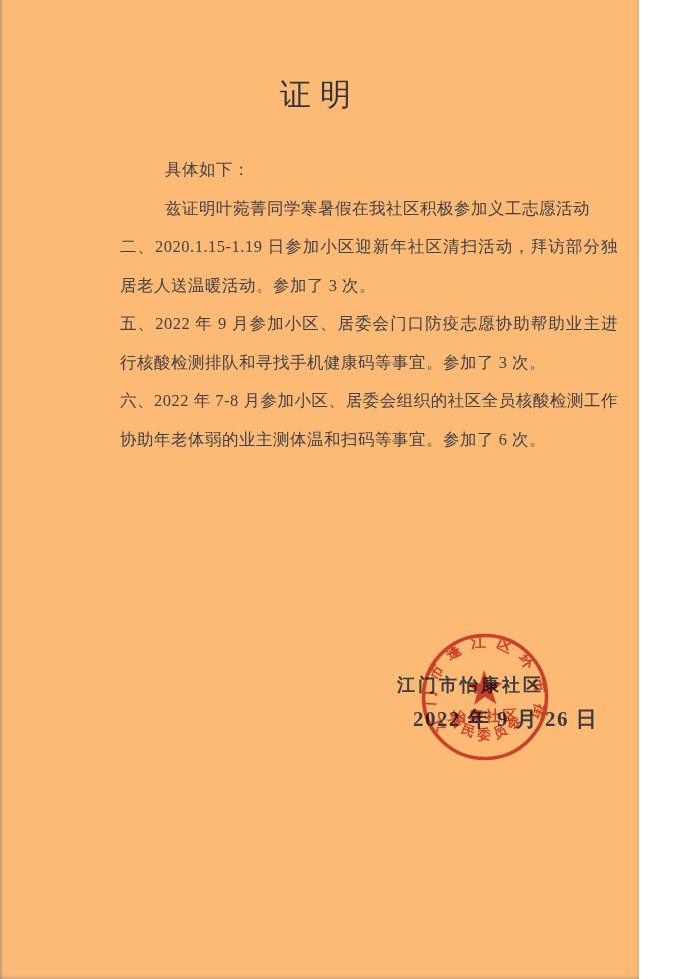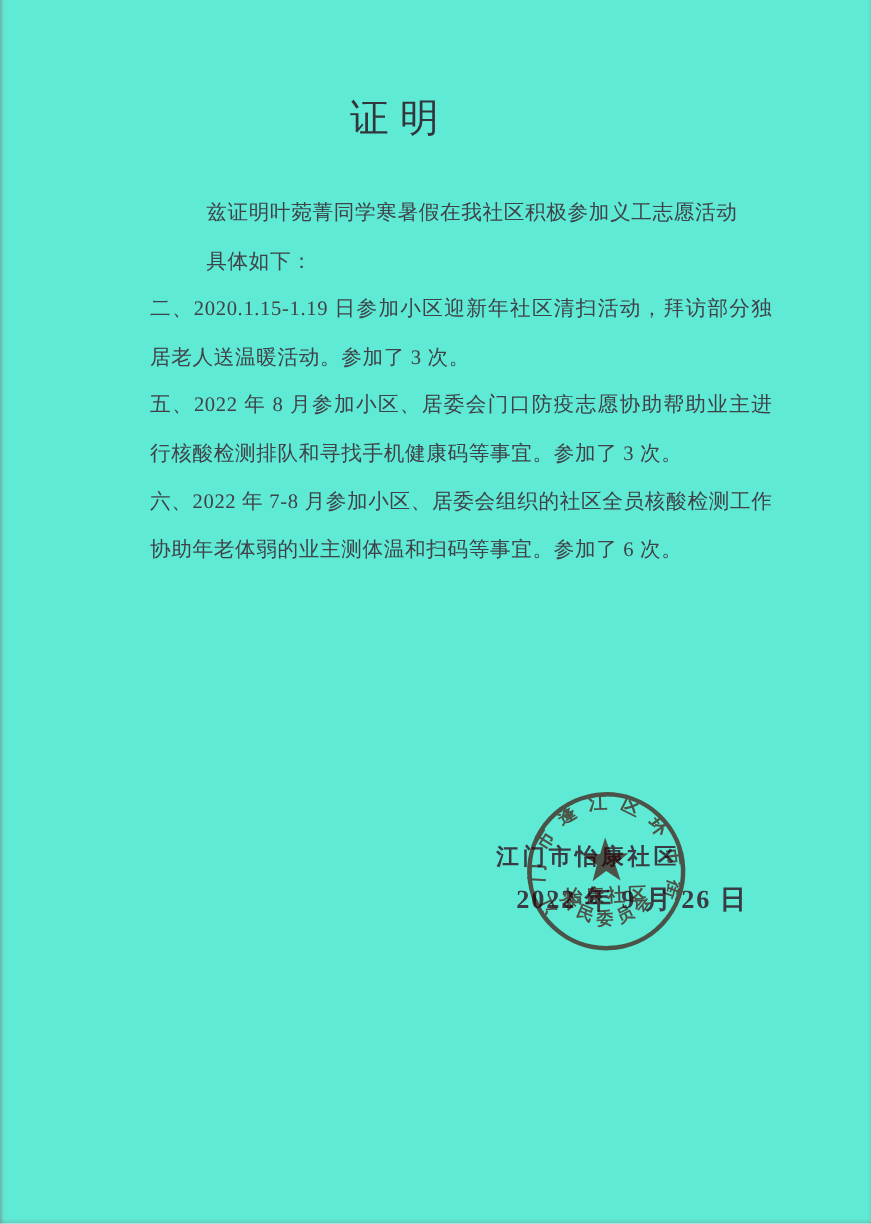--- a/index.html
+++ b/index.html
@@ -1,24 +1,24 @@
 <!DOCTYPE html>
 <html><head>
 <meta charset="utf-8">
 <style>
   * { margin: 0; padding: 0; box-sizing: border-box; }
   html, body { background: #ffffff; }
   body { font-family: "Liberation Serif", "DejaVu Serif", serif; }
 
   .page {
     position: relative;
-    width: 697px;
+    width: 639px;
     height: 979px;
     margin: 0;
-    background: #5eead4;
+    background: #fdba74;
     overflow: hidden;
     color: #3e4048;
   }
   
   .page::before {
     content: "";
     position: absolute;
     left: 0; top: 0; bottom: 0;
     width: 5px;
     background: linear-gradient(to right, rgba(110,110,112,.45), rgba(160,160,162,.15) 55%, rgba(160,160,162,0));
@@ -106,24 +106,24 @@
 </head>
 <body>
 
 <div class="page">
 
   <div class="scan-right-edge"></div>
 
   <h1 class="doc-title">证明</h1>
 
   <div class="doc-body">
+    <p class="indented">具体如下：</p>
     <p class="indented">兹证明叶菀菁同学寒暑假在我社区积极参加义工志愿活动</p>
-    <p class="indented">具体如下：</p>
     <p>二、2020.1.15-1.19 日参加小区迎新年社区清扫活动，拜访部分独居老人送温暖活动。参加了 3 次。</p>
-    <p>五、2022 年 8 月参加小区、居委会门口防疫志愿协助帮助业主进行核酸检测排队和寻找手机健康码等事宜。参加了 3 次。</p>
+    <p>五、2022 年 9 月参加小区、居委会门口防疫志愿协助帮助业主进行核酸检测排队和寻找手机健康码等事宜。参加了 3 次。</p>
     <p>六、2022 年 7-8 月参加小区、居委会组织的社区全员核酸检测工作协助年老体弱的业主测体温和扫码等事宜。参加了 6 次。</p>
   </div>
 
   <div class="signature">
     <div class="org">江门市怡康社区</div>
     <div class="date">2022 年 9 月 26 日</div>
   </div>
 
   <svg class="stamp" viewBox="0 0 160 160" xmlns="http://www.w3.org/2000/svg">
 

